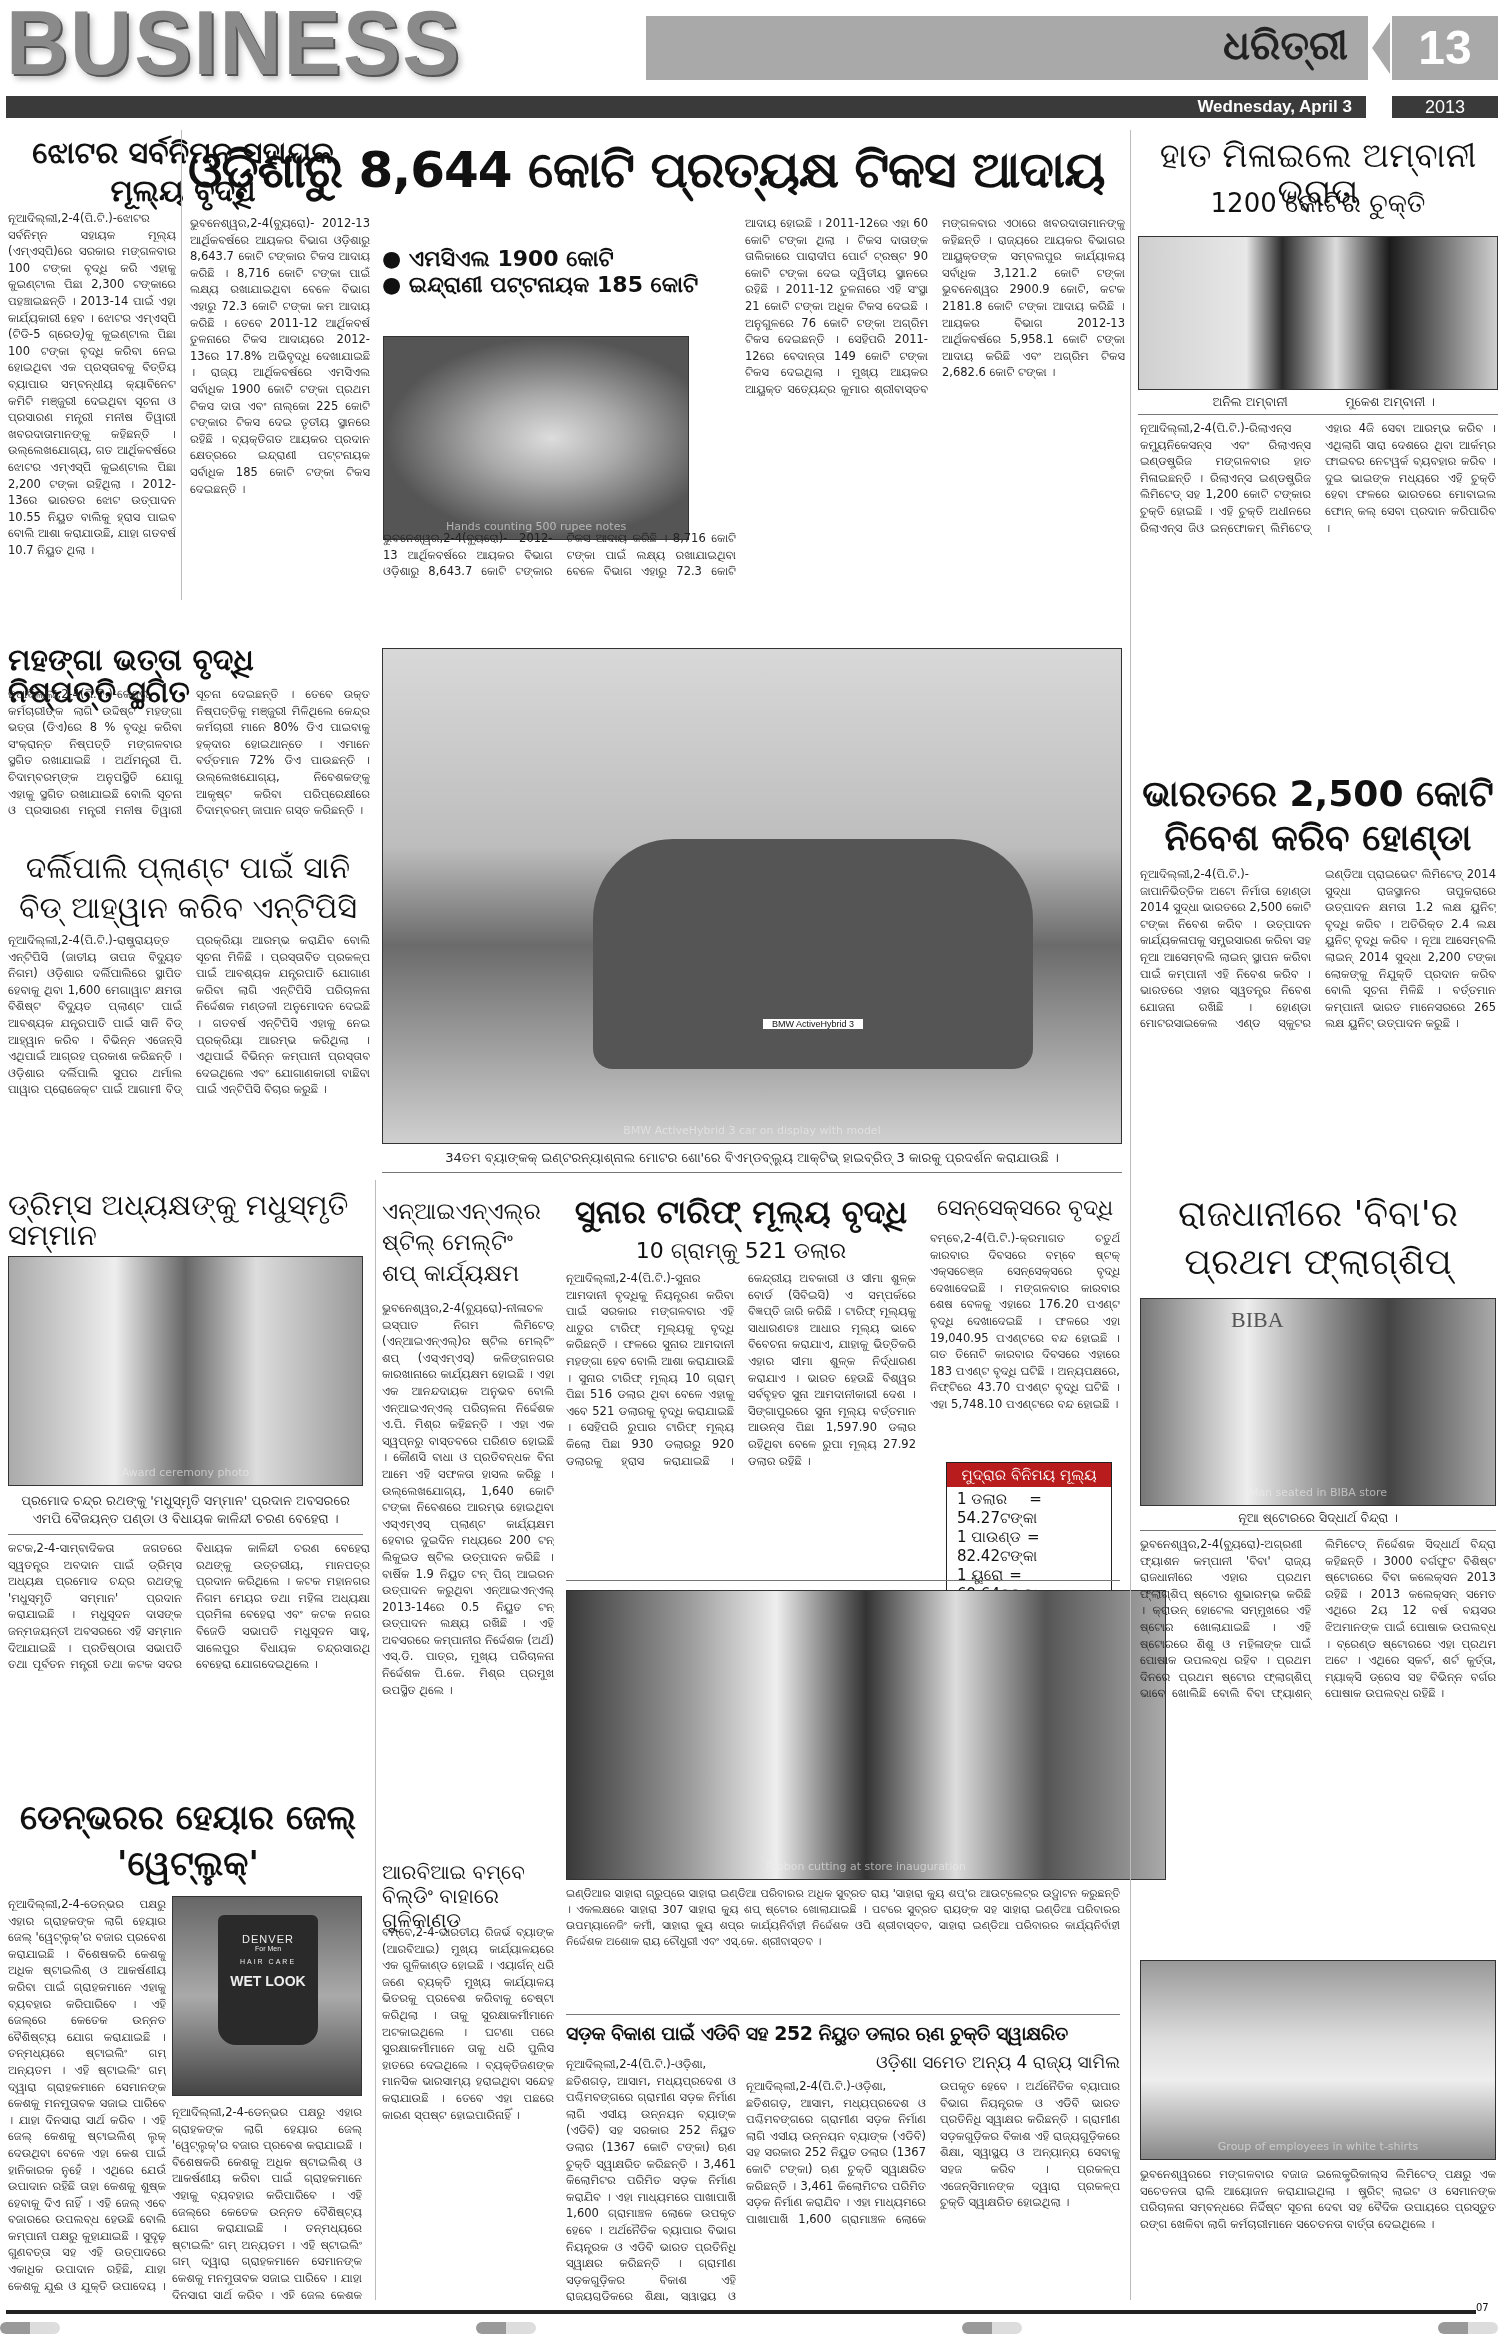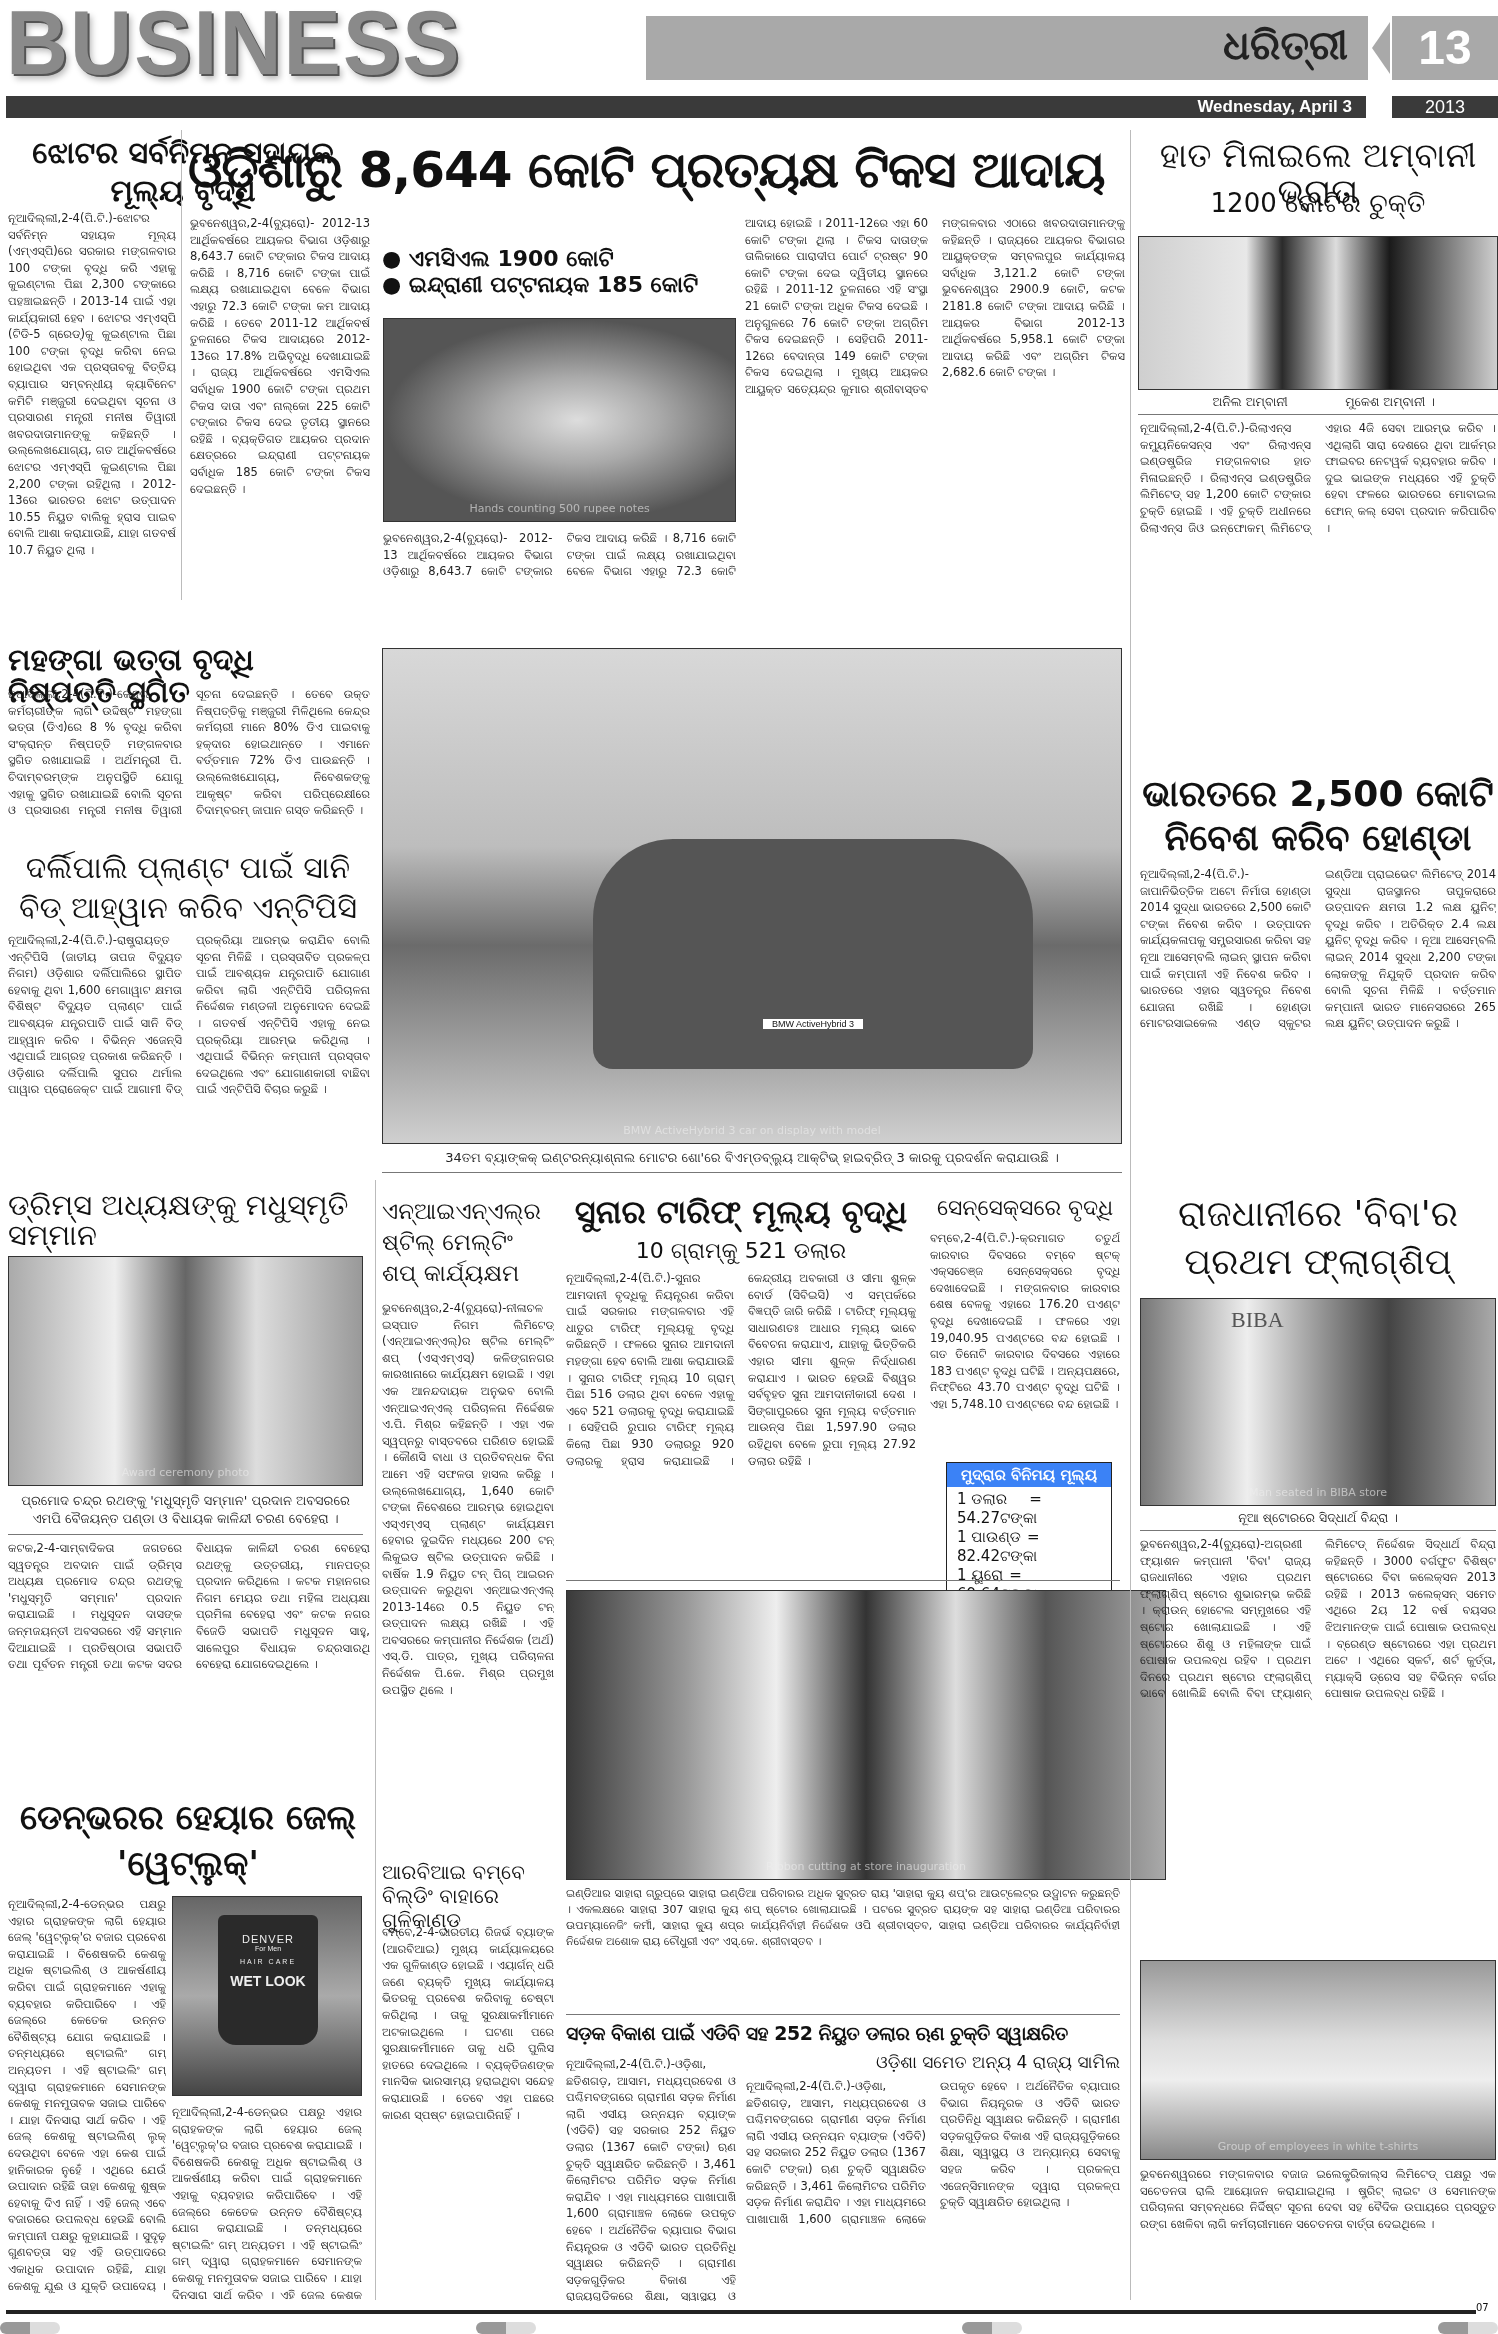--- a/index.html
+++ b/index.html
@@ -17,21 +17,21 @@
 
 .head{font-weight:bold;color:#111;line-height:1.05;font-family:"DejaVu Sans",sans-serif}
 .sub{color:#111;font-family:"DejaVu Sans",sans-serif}
 .body{font-size:11.5px;line-height:16.6px;color:#222;text-align:justify;overflow:hidden;font-family:"DejaVu Sans",sans-serif}
 .cols2{column-count:2;column-gap:14px}
 .cap{font-size:12.5px;text-align:center;color:#222}
 .rule{background:#777;height:2px}
 .photo{background:linear-gradient(135deg,#5a5a5a,#9a9a9a 40%,#3a3a3a);border:1px solid #333;overflow:hidden}
 .ph-label{position:absolute;left:0;right:0;bottom:6px;text-align:center;color:#eee;font-size:11px;opacity:.6}
 .rate-box{border:1.5px solid #222}
-.rate-head{background:#3b82f6;color:#fff;font-weight:bold;font-size:22px;text-align:center;padding:3px 0}
+.rate-head{background:#b91c1c;color:#fff;font-weight:normal;font-size:22px;text-align:center;padding:3px 0}
 .rate-row{font-size:15px;padding:0 10px;line-height:19px}
 .footer-rule{left:6px;top:2310px;width:1470px;height:4px;background:#222}
 .pill{top:2322px;width:60px;height:12px;border-radius:6px;background:linear-gradient(90deg,#999 50%,#ddd 50%)}
 .vline{width:1px;background:#bbb}
 </style>
 </head>
 <body>
 
 <div class="abs mast-title">BUSINESS</div>
 <div class="abs mast-bar"></div>
@@ -41,21 +41,21 @@
 <div class="abs date-bar"><span>Wednesday, April 3</span></div>
 <div class="abs year-box">2013</div>
 
 <div class="abs head" style="left:8px;top:134px;width:350px;font-size:30px;text-align:center;line-height:38px">ଝୋଟର ସର୍ବନିମ୍ନ ସହାୟକ ମୂଲ୍ୟ ବୃଦ୍ଧି</div>
 <div class="abs body" style="left:8px;top:210px;width:168px;height:410px">ନୂଆଦିଲ୍ଲୀ,2-4(ପି.ଟି.)-ଝୋଟର ସର୍ବନିମ୍ନ ସହାୟକ ମୂଲ୍ୟ (ଏମ୍ଏସ୍ପି)ରେ ସରକାର ମଙ୍ଗଳବାର 100 ଟଙ୍କା ବୃଦ୍ଧି କରି ଏହାକୁ କୁଇଣ୍ଟାଲ ପିଛା 2,300 ଟଙ୍କାରେ ପହଞ୍ଚାଇଛନ୍ତି । 2013-14 ପାଇଁ ଏହା କାର୍ଯ୍ୟକାରୀ ହେବ । ଝୋଟର ଏମ୍ଏସ୍ପି (ଟିଡି-5 ଗ୍ରେଡ୍)କୁ କୁଇଣ୍ଟାଲ ପିଛା 100 ଟଙ୍କା ବୃଦ୍ଧି କରିବା ନେଇ ହୋଇଥିବା ଏକ ପ୍ରସ୍ତାବକୁ ବିତ୍ତିୟ ବ୍ୟାପାର ସମ୍ବନ୍ଧୀୟ କ୍ୟାବିନେଟ କମିଟି ମଞ୍ଜୁରୀ ଦେଇଥିବା ସୂଚନା ଓ ପ୍ରସାରଣ ମନ୍ତ୍ରୀ ମନୀଷ ତିୱାରୀ ଖବରଦାତାମାନଙ୍କୁ କହିଛନ୍ତି । ଉଲ୍ଲେଖଯୋଗ୍ୟ, ଗତ ଆର୍ଥିକବର୍ଷରେ ଝୋଟର ଏମ୍ଏସ୍ପି କୁଇଣ୍ଟାଲ ପିଛା 2,200 ଟଙ୍କା ରହିଥିଲା । 2012-13ରେ ଭାରତର ଝୋଟ ଉତ୍ପାଦନ 10.55 ନିୟୁତ ବାଲିକୁ ହ୍ରାସ ପାଇବ ବୋଲି ଆଶା କରାଯାଉଛି, ଯାହା ଗତବର୍ଷ 10.7 ନିୟୁତ ଥିଲା ।</div>
 
 <div class="abs head" style="left:188px;top:140px;width:940px;font-size:50px;line-height:60px;white-space:nowrap;letter-spacing:-1px">ଓଡ଼ିଶାରୁ 8,644 କୋଟି ପ୍ରତ୍ୟକ୍ଷ ଟିକସ ଆଦାୟ</div>
 <div class="abs body" style="left:190px;top:215px;width:180px;height:360px">ଭୁବନେଶ୍ୱର,2-4(ବ୍ୟୁରୋ)- 2012-13 ଆର୍ଥିକବର୍ଷରେ ଆୟକର ବିଭାଗ ଓଡ଼ିଶାରୁ 8,643.7 କୋଟି ଟଙ୍କାର ଟିକସ ଆଦାୟ କରିଛି । 8,716 କୋଟି ଟଙ୍କା ପାଇଁ ଲକ୍ଷ୍ୟ ରଖାଯାଇଥିବା ବେଳେ ବିଭାଗ ଏହାରୁ 72.3 କୋଟି ଟଙ୍କା କମ ଆଦାୟ କରିଛି । ତେବେ 2011-12 ଆର୍ଥିକବର୍ଷ ତୁଳନାରେ ଟିକସ ଆଦାୟରେ 2012-13ରେ 17.8% ଅଭିବୃଦ୍ଧି ଦେଖାଯାଇଛି । ରାଜ୍ୟ ଆର୍ଥିକବର୍ଷରେ ଏମସିଏଲ ସର୍ବାଧିକ 1900 କୋଟି ଟଙ୍କା ପ୍ରଥମ ଟିକସ ଦାତା ଏବଂ ନାଲ୍କୋ 225 କୋଟି ଟଙ୍କାର ଟିକସ ଦେଇ ତୃତୀୟ ସ୍ଥାନରେ ରହିଛି । ବ୍ୟକ୍ତିଗତ ଆୟକର ପ୍ରଦାନ କ୍ଷେତ୍ରରେ ଇନ୍ଦ୍ରାଣୀ ପଟ୍ଟନାୟକ ସର୍ବାଧିକ 185 କୋଟି ଟଙ୍କା ଟିକସ ଦେଇଛନ୍ତି ।</div>
 <div class="abs sub" style="left:382px;top:246px;font-size:22px;font-weight:bold">● <span>ଏମସିଏଲ 1900 କୋଟି</span></div>
 <div class="abs sub" style="left:382px;top:272px;font-size:22px;font-weight:bold">● <span>ଇନ୍ଦ୍ରାଣୀ ପଟ୍ଟନାୟକ 185 କୋଟି</span></div>
-<div class="abs photo" style="left:383px;top:318px;width:353px;height:204px;background:radial-gradient(ellipse at 55% 50%,#ddd 0,#aaa 30%,#555 70%)">
+<div class="abs photo" style="left:383px;top:336px;width:306px;height:204px;background:radial-gradient(ellipse at 55% 50%,#ddd 0,#aaa 30%,#555 70%)">
   <span class="ph-label">Hands counting 500 rupee notes</span>
 </div>
 <div class="abs body cols2" style="left:383px;top:530px;width:353px;height:60px">ଭୁବନେଶ୍ୱର,2-4(ବ୍ୟୁରୋ)- 2012-13 ଆର୍ଥିକବର୍ଷରେ ଆୟକର ବିଭାଗ ଓଡ଼ିଶାରୁ 8,643.7 କୋଟି ଟଙ୍କାର ଟିକସ ଆଦାୟ କରିଛି । 8,716 କୋଟି ଟଙ୍କା ପାଇଁ ଲକ୍ଷ୍ୟ ରଖାଯାଇଥିବା ବେଳେ ବିଭାଗ ଏହାରୁ 72.3 କୋଟି ଟଙ୍କା କମ ଆଦାୟ କରିଛି । ତେବେ 2011-12 ଆର୍ଥିକବର୍ଷ ତୁଳନାରେ ଟିକସ ଆଦାୟରେ 2012-13ରେ 17.8% ଅଭିବୃଦ୍ଧି ଦେଖାଯାଇଛି । ରାଜ୍ୟ ଆର୍ଥିକବର୍ଷରେ ଏମସିଏଲ ସର୍ବାଧିକ 1900 କୋଟି ଟଙ୍କା ପ୍ରଥମ ଟିକସ ଦାତା ଏବଂ ନାଲ୍କୋ 225 କୋଟି ଟଙ୍କାର ଟିକସ ଦେଇ ତୃତୀୟ ସ୍ଥାନରେ ରହିଛି । ବ୍ୟକ୍ତିଗତ ଆୟକର ପ୍ରଦାନ କ୍ଷେତ୍ରରେ ଇନ୍ଦ୍ରାଣୀ ପଟ୍ଟନାୟକ ସର୍ବାଧିକ 185 କୋଟି ଟଙ୍କା ଟିକସ ଦେଇଛନ୍ତି ।</div>
 <div class="abs body cols2" style="left:745px;top:215px;width:380px;height:380px">ଆଦାୟ ହୋଇଛି । 2011-12ରେ ଏହା 60 କୋଟି ଟଙ୍କା ଥିଲା । ଟିକସ ଦାତାଙ୍କ ତାଲିକାରେ ପାରାଦୀପ ପୋର୍ଟ ଟ୍ରଷ୍ଟ 90 କୋଟି ଟଙ୍କା ଦେଇ ଦ୍ୱିତୀୟ ସ୍ଥାନରେ ରହିଛି । 2011-12 ତୁଳନାରେ ଏହି ସଂସ୍ଥା 21 କୋଟି ଟଙ୍କା ଅଧିକ ଟିକସ ଦେଇଛି । ଅନୁଗୁଳରେ 76 କୋଟି ଟଙ୍କା ଅଗ୍ରିମ ଟିକସ ଦେଇଛନ୍ତି । ସେହିପରି 2011-12ରେ ବେଦାନ୍ତା 149 କୋଟି ଟଙ୍କା ଟିକସ ଦେଇଥିଲା । ମୁଖ୍ୟ ଆୟକର ଆୟୁକ୍ତ ସତ୍ୟେନ୍ଦ୍ର କୁମାର ଶ୍ରୀବାସ୍ତବ ମଙ୍ଗଳବାର ଏଠାରେ ଖବରଦାତାମାନଙ୍କୁ କହିଛନ୍ତି । ରାଜ୍ୟରେ ଆୟକର ବିଭାଗର ଆୟୁକ୍ତଙ୍କ ସମ୍ବଲପୁର କାର୍ଯ୍ୟାଳୟ ସର୍ବାଧିକ 3,121.2 କୋଟି ଟଙ୍କା ଭୁବନେଶ୍ୱର 2900.9 କୋଟି, କଟକ 2181.8 କୋଟି ଟଙ୍କା ଆଦାୟ କରିଛି । ଆୟକର ବିଭାଗ 2012-13 ଆର୍ଥିକବର୍ଷରେ 5,958.1 କୋଟି ଟଙ୍କା ଆଦାୟ କରିଛି ଏବଂ ଅଗ୍ରିମ ଟିକସ 2,682.6 କୋଟି ଟଙ୍କା ।</div>
 
 <div class="abs head" style="left:1140px;top:138px;width:356px;font-size:34px;text-align:center;font-weight:normal">ହାତ ମିଳାଇଲେ ଅମ୍ବାନୀ ଭ୍ରାତା</div>
 <div class="abs sub" style="left:1140px;top:188px;width:356px;font-size:26px;text-align:center">1200 କୋଟିର ଚୁକ୍ତି</div>
 <div class="abs photo" style="left:1138px;top:236px;width:360px;height:154px;background:linear-gradient(90deg,#cfcfcf,#e8e8e8 30%,#2a2a2a 40%,#ddd 55%,#1a1a1a 70%,#cfcfcf)"></div>
 <div class="abs cap" style="left:1190px;top:394px;width:120px">ଅନିଲ ଅମ୍ବାନୀ</div>
 <div class="abs cap" style="left:1320px;top:394px;width:140px">ମୁକେଶ ଅମ୍ବାନୀ ।</div>

